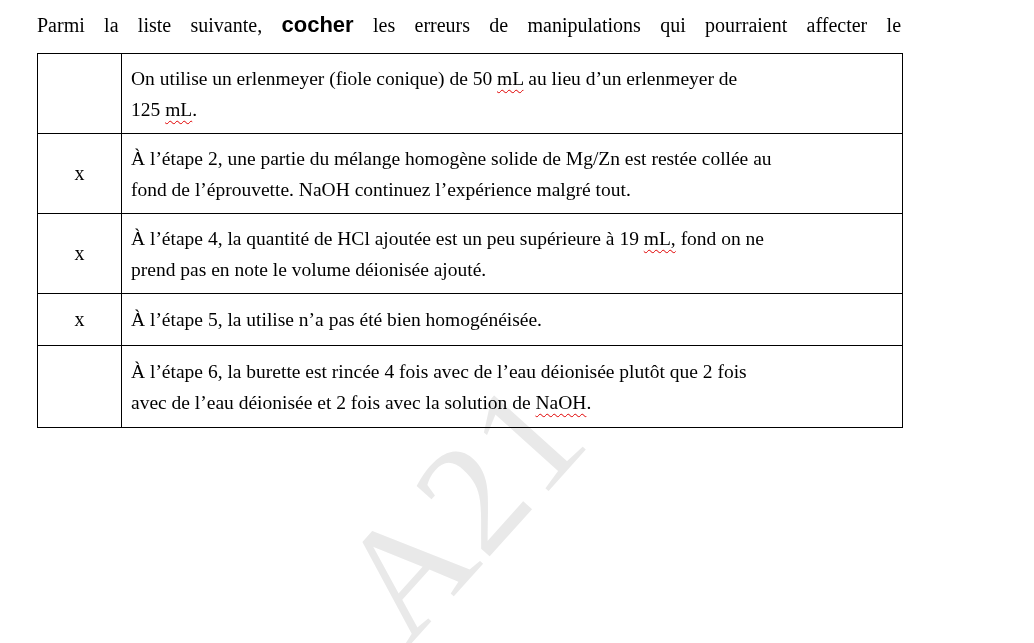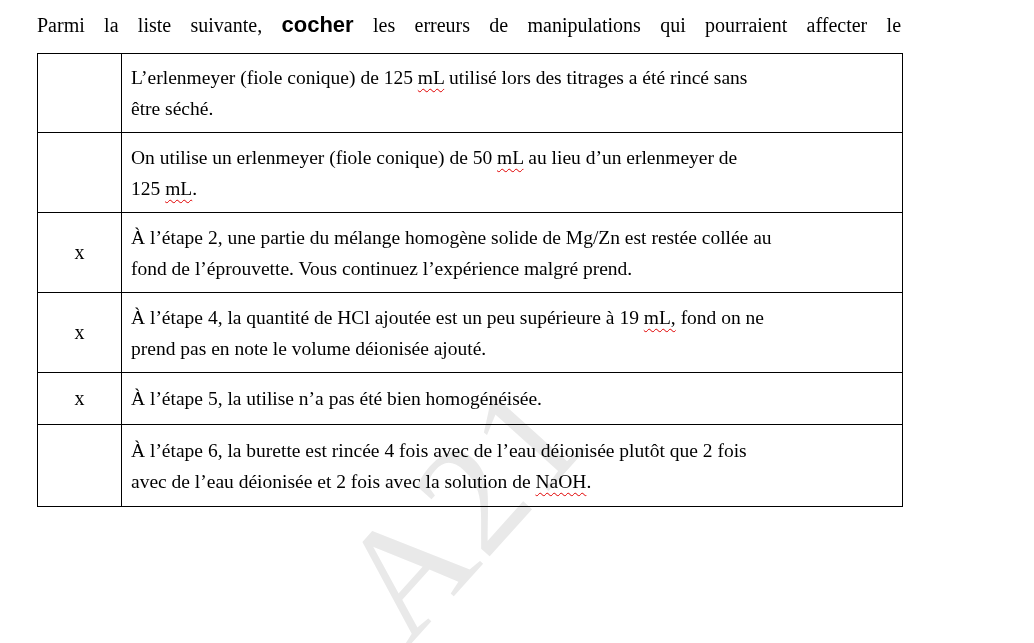--- a/index.html
+++ b/index.html
@@ -57,39 +57,32 @@
   <div class="instr">
     <div class="jline">
       <span>Parmi la liste suivante,</span>
       <span class="cocher">cocher</span>
       <span>les erreurs de manipulations qui pourraient affecter le</span>
     </div>
   </div>
 
   <table class="err">
     <tbody>
-      <tr class="h79">
-        <td class="check"><span></span></td>
-        <td class="text">
-          <div><span>L’erlenmeyer (fiole conique) de 125 </span><span class="sq">mL</span><span> utilisé lors des titrages a été rincé sans</span></div>
-          <div><span>être séché.</span></div>
-        </td>
-      </tr>
       <tr class="h80">
         <td class="check"><span></span></td>
         <td class="text">
           <div><span>On utilise un erlenmeyer (fiole conique) de 50 </span><span class="sq">mL</span><span> au lieu d’un erlenmeyer de</span></div>
           <div><span>125 </span><span class="sq">mL</span><span>.</span></div>
         </td>
       </tr>
       <tr class="h80">
         <td class="check"><span>x</span></td>
         <td class="text">
           <div><span>À l’étape 2, une partie du mélange homogène solide de Mg/Zn est restée collée au</span></div>
-          <div><span>fond de l’éprouvette. Vous continuez l’expérience malgré prend.</span></div>
+          <div><span>fond de l’éprouvette. NaOH continuez l’expérience malgré tout.</span></div>
         </td>
       </tr>
       <tr class="h80">
         <td class="check"><span>x</span></td>
         <td class="text">
           <div><span>À l’étape 4, la quantité de HCl ajoutée est un peu supérieure à 19 </span><span class="sq">mL,</span><span> fond on ne</span></div>
           <div><span>prend pas en note le volume déionisée ajouté.</span></div>
         </td>
       </tr>
       <tr class="h52">

